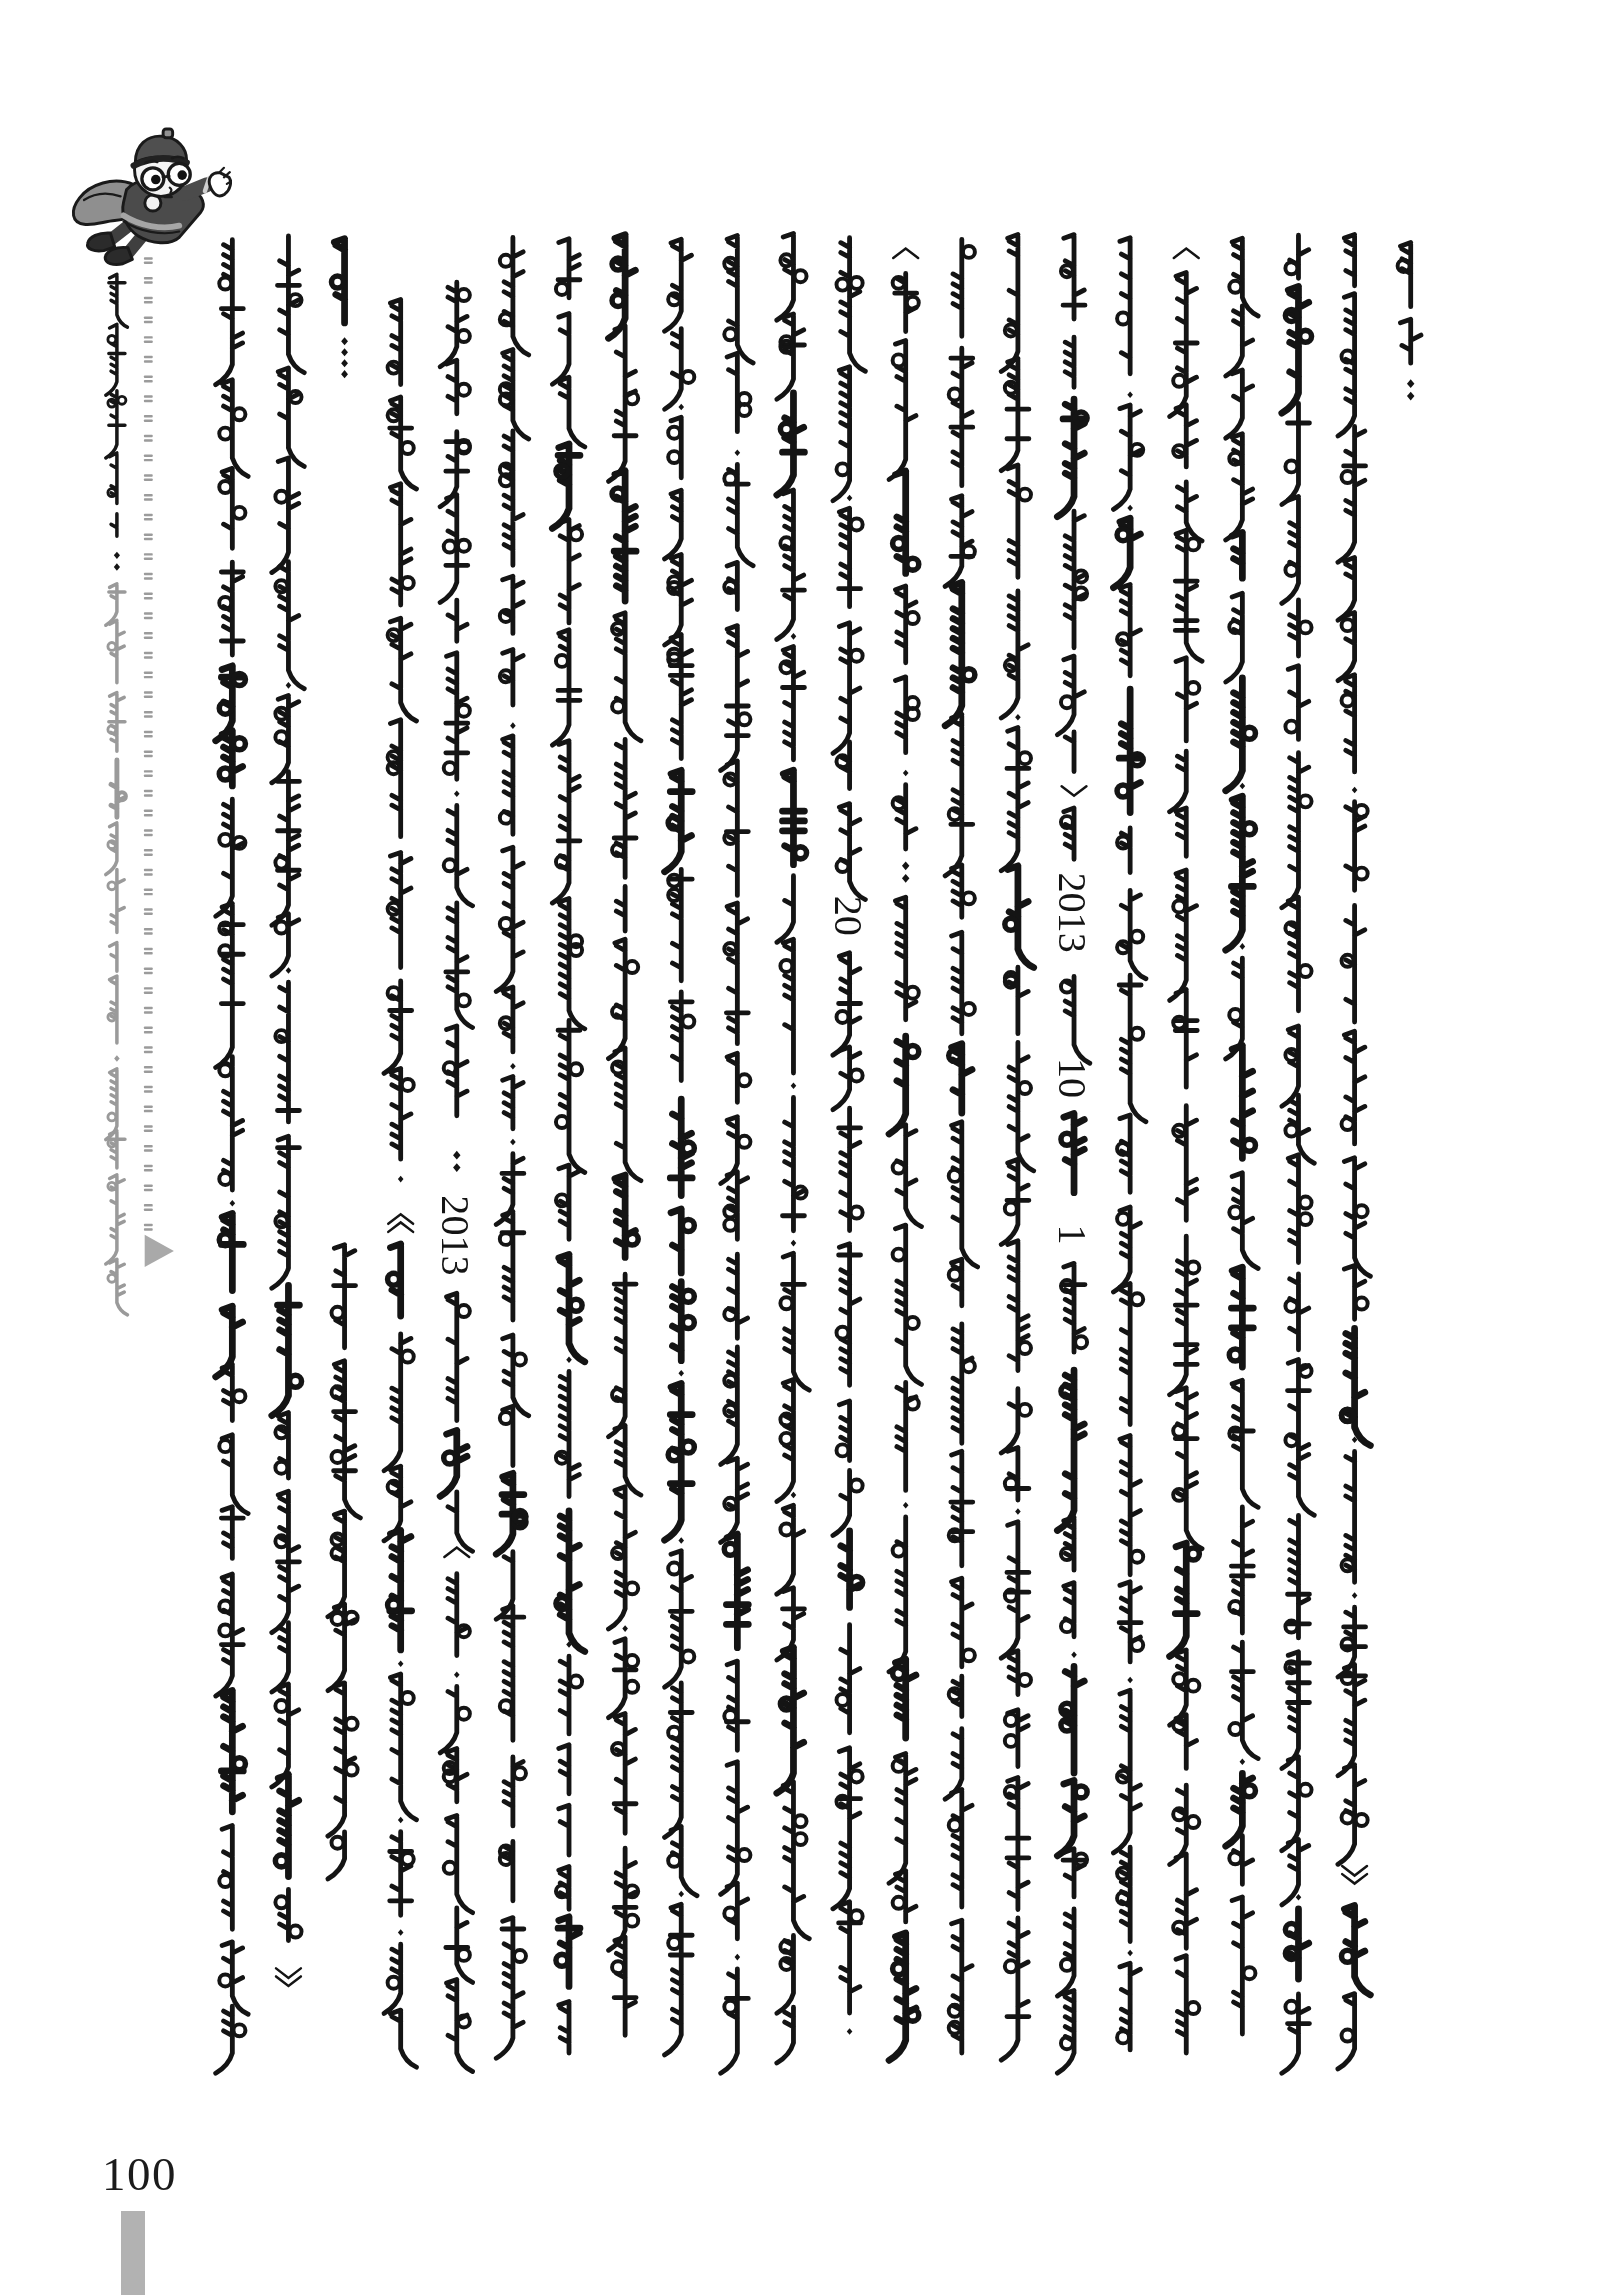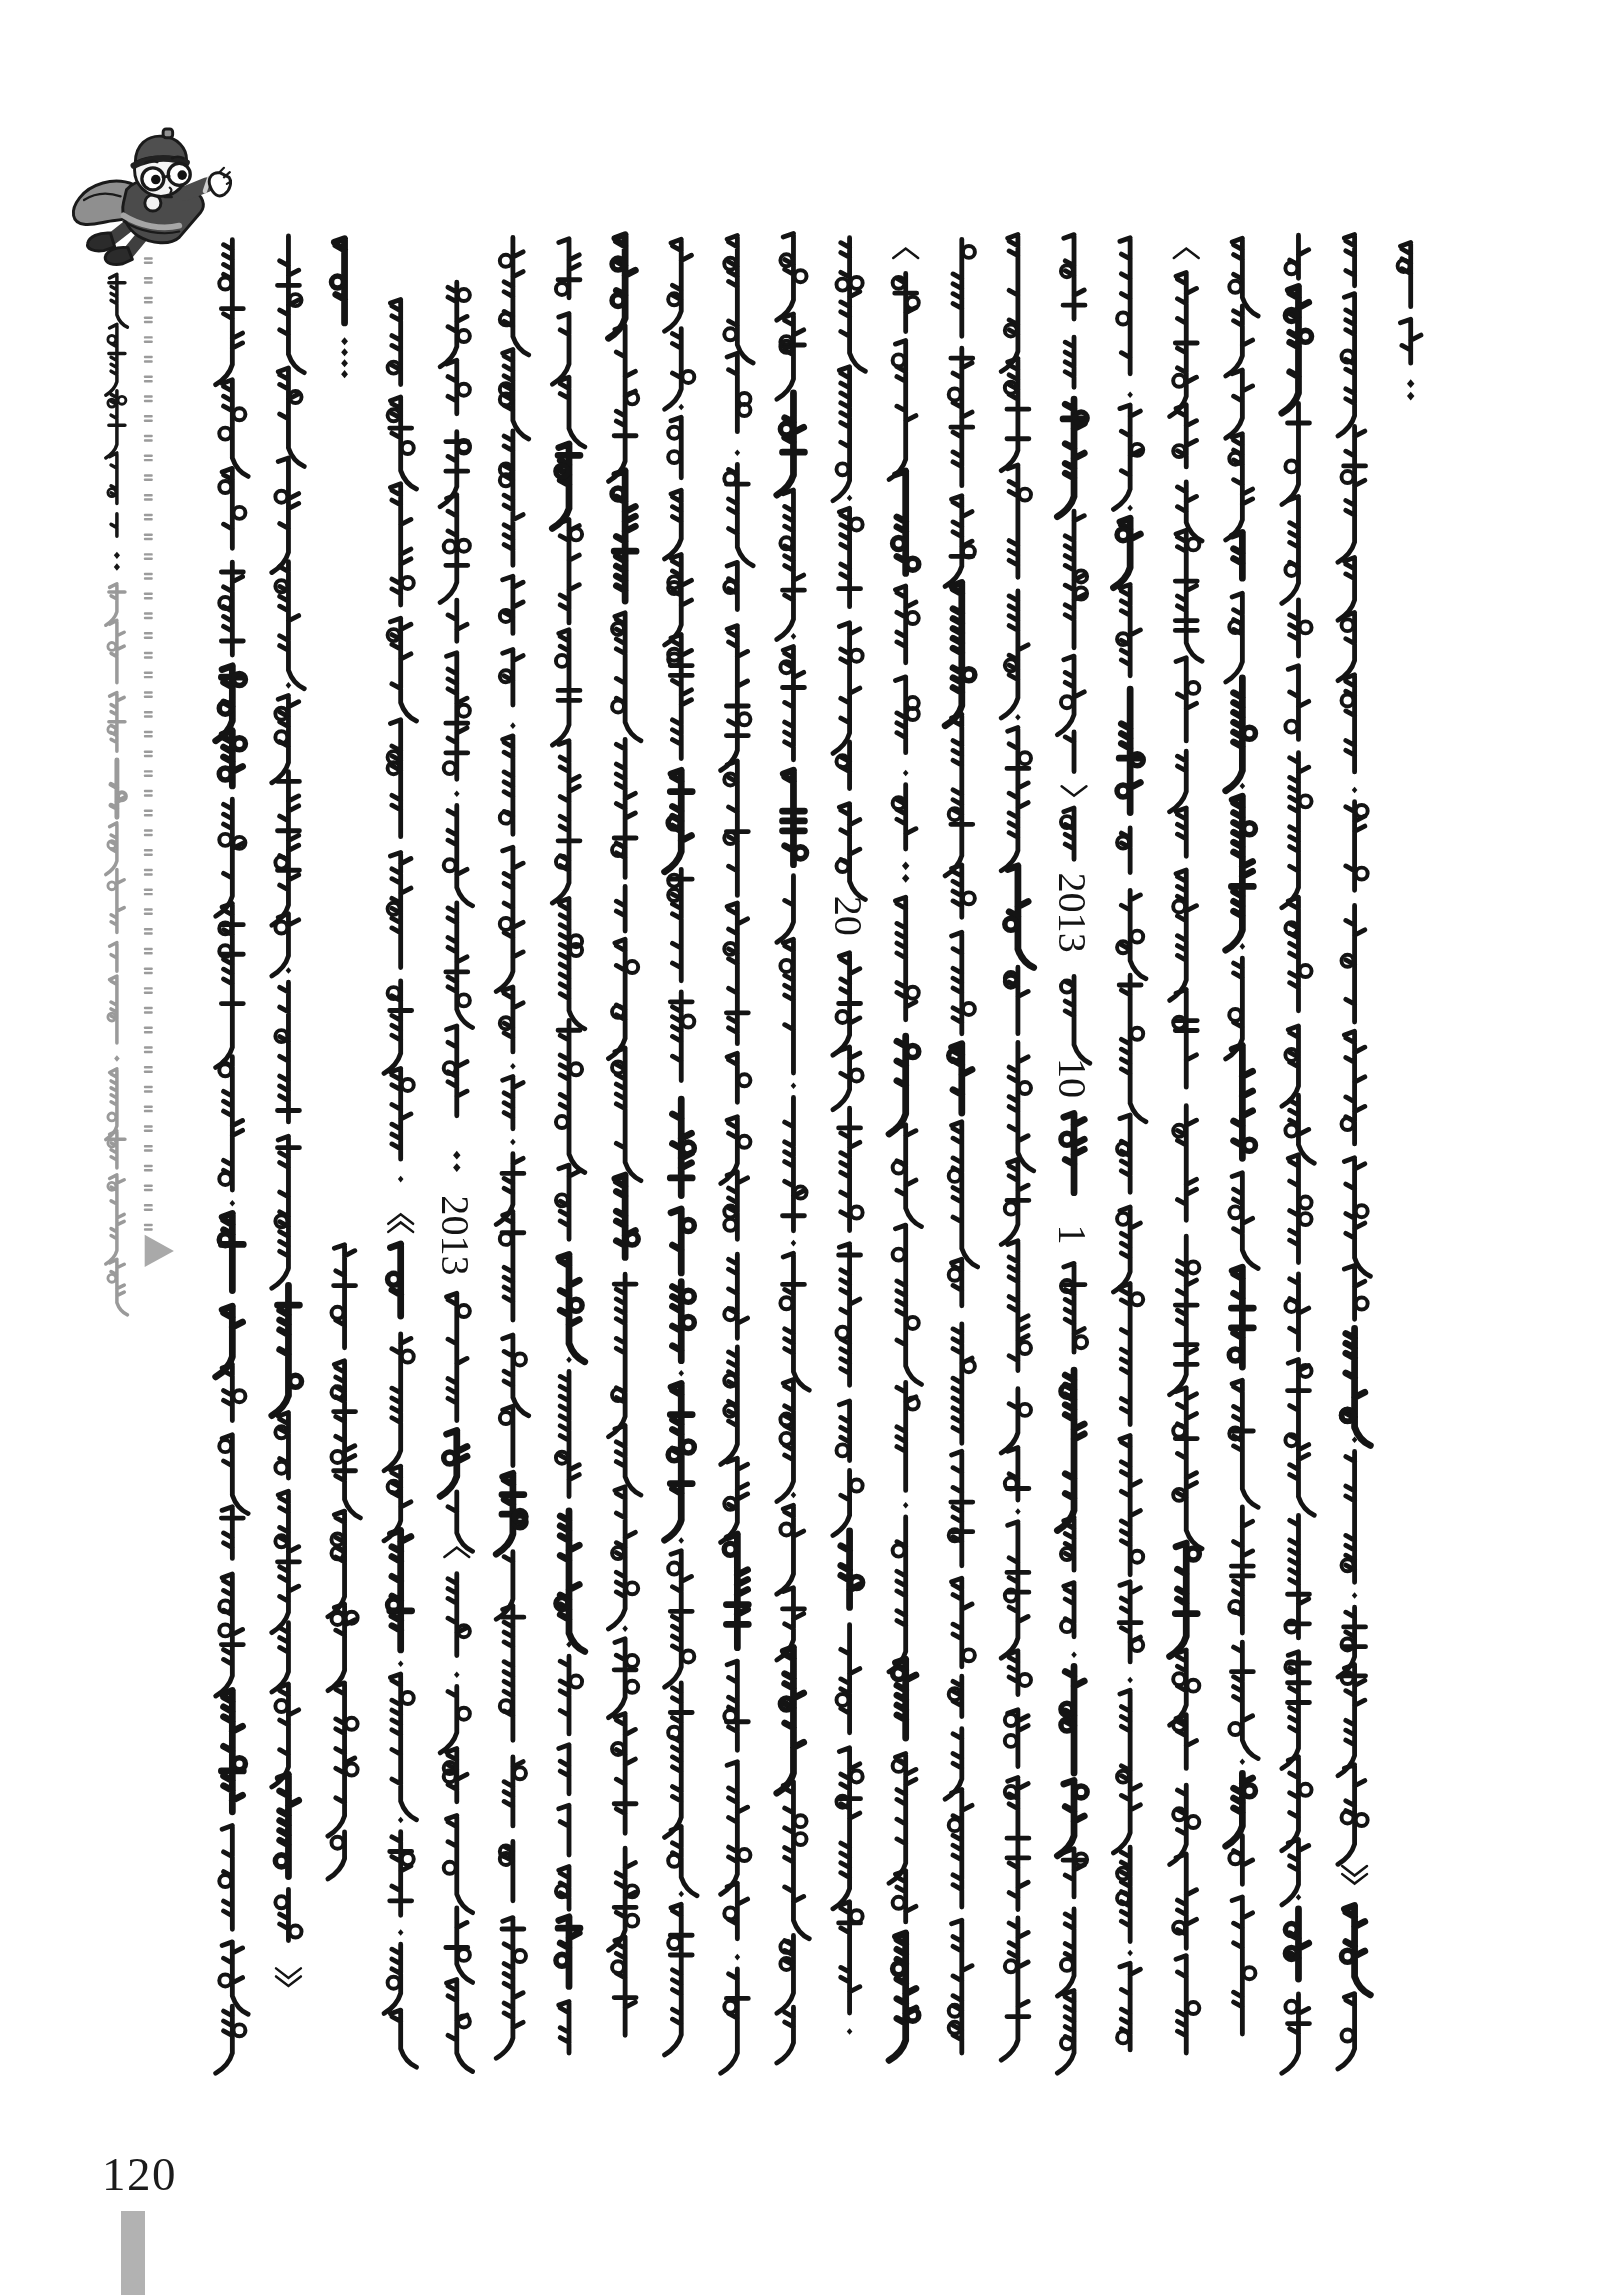--- a/index.html
+++ b/index.html
@@ -1017,16 +1017,16 @@
         <text x="1450" y="1448" transform="rotate(90 1450 1448)" font-family="&quot;Liberation Serif&quot;,&quot;DejaVu Serif&quot;,serif" font-size="55" fill="#141414">10</text>
         <text x="1450" y="1676" transform="rotate(90 1450 1676)" font-family="&quot;Liberation Serif&quot;,&quot;DejaVu Serif&quot;,serif" font-size="55" fill="#141414">1</text>
         <path d="M 1606.6 353 L 1623.6 340 L 1640.6 353" fill="none" stroke="#141414" stroke-width="3.4" stroke-linecap="round"></path>
         <path d="M 1837 2554 L 1854 2567 L 1871 2554" fill="none" stroke="#141414" stroke-width="3.4" stroke-linecap="round"></path>
         <path d="M 1837 2565 L 1854 2578 L 1871 2565" fill="none" stroke="#141414" stroke-width="3.4" stroke-linecap="round"></path>
         <path d="M 1930.8 519 L 1935.8999999999999 525 L 1930.8 531 L 1925.7 525 Z" fill="#141414" stroke="none"></path>
         <path d="M 1930.8 536 L 1935.8999999999999 542 L 1930.8 548 L 1925.7 542 Z" fill="#141414" stroke="none"></path>
       </g>
   </svg>
 
-  <div class="pagenum">120</div>
+  <div class="pagenum">100</div>
   <div class="footer-bar" style="left: 121px; top: 2211px; width: 24px; height: 84px; background: rgb(178, 178, 178);"></div>
 </div>
 
 
 </body></html>

